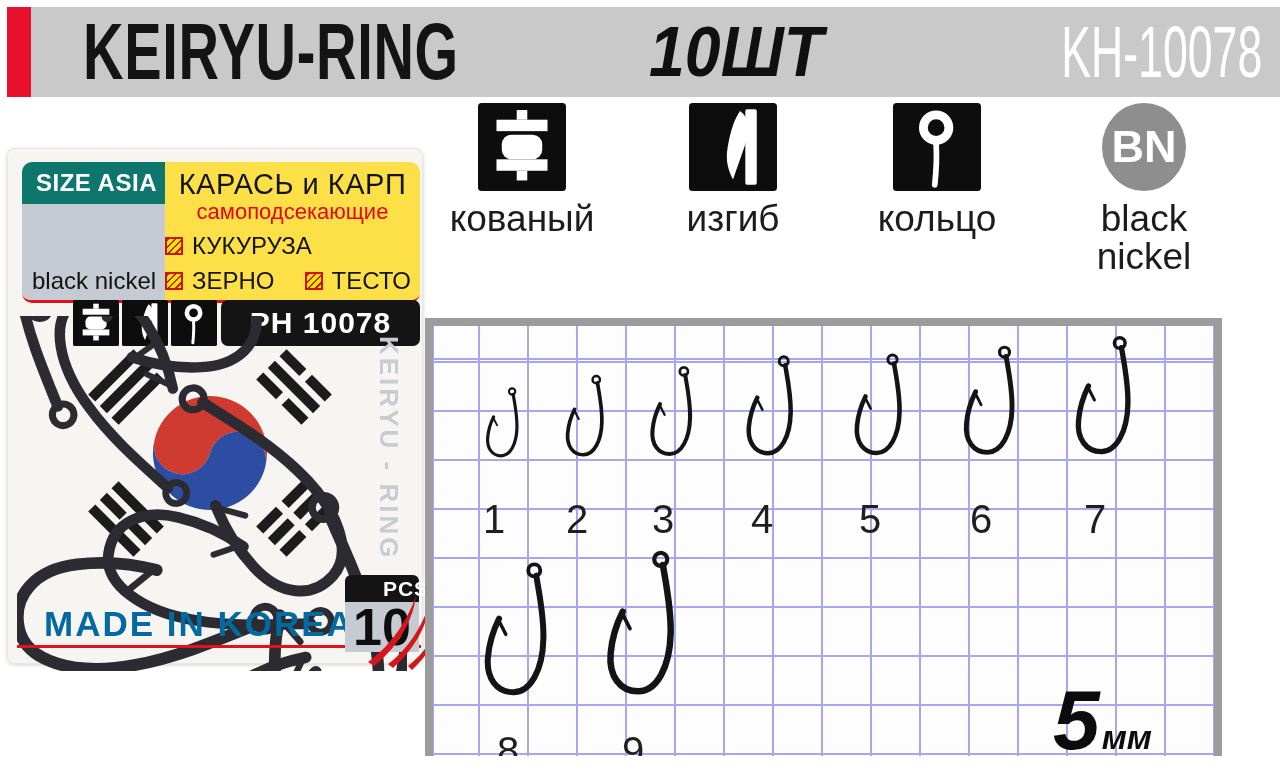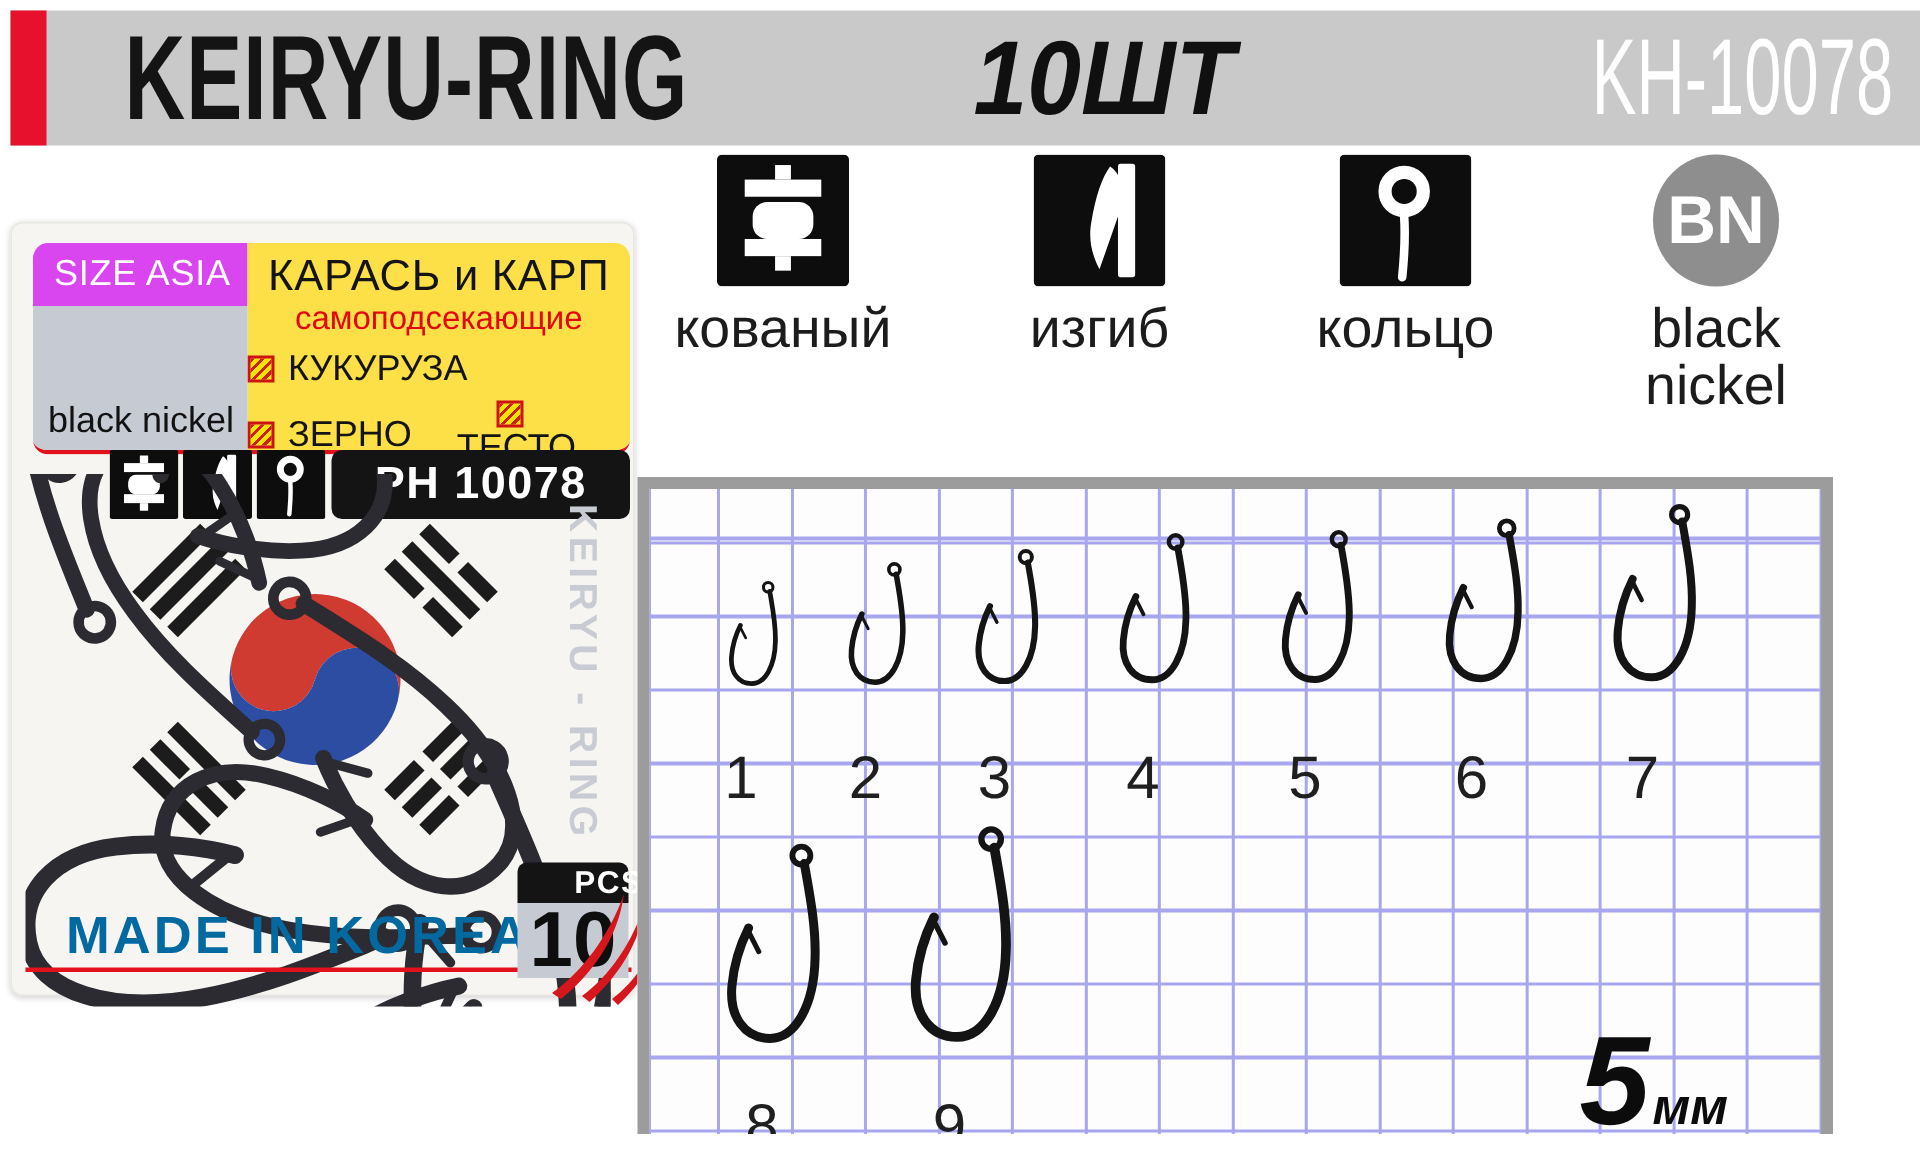--- a/index.html
+++ b/index.html
@@ -22,30 +22,30 @@
   .flabel{margin-top:9px;font-size:37px;color:#1c1c1c;line-height:38px;}
   .bn-circle{width:84px;height:88px;margin:0 auto;border-radius:50%;background:#8e8e8e;
              display:flex;align-items:center;justify-content:center;
              color:#fff;font-size:45px;font-weight:700;}
   
   .package{position:absolute;left:7px;top:148px;width:416px;height:516px;background:#f6f5f2;
            border-radius:8px;box-shadow:0 1px 4px rgba(0,0,0,.18), inset 0 0 0 1px #e9e7e2;}
   .pkg-label{position:absolute;left:15px;top:14px;width:398px;height:138px;border-radius:10px;
              overflow:hidden;border-bottom:3px solid #e3111b;display:flex;}
   .pkg-label-left{width:143px;display:flex;flex-direction:column;}
-  .pkg-size{height:42px;background:#d946ef;color:#fff;font-size:24px;font-weight:400;
+  .pkg-size{height:42px;background:#0f766e;color:#fff;font-size:24px;font-weight:700;
             display:flex;align-items:center;padding-left:14px;letter-spacing:.5px;}
   .pkg-silver{flex:1;background:#c6cbd3;position:relative;}
   .pkg-finish{position:absolute;left:10px;bottom:5px;font-size:24px;color:#121212;}
   .pkg-yellow{flex:1;background:#fde047;text-align:center;padding-top:6px;}
   .pkg-title{font-size:29px;color:#141414;letter-spacing:.5px;}
   .pkg-subtitle{font-size:22px;color:#e30613;margin-top:-2px;}
   .bait-row{display:flex;align-items:center;margin-top:7px;font-size:24px;color:#141414;text-align:left;}
   .bait-item{display:flex;align-items:center;}
-  .bait-item + .bait-item{margin-left:30px;flex-direction:column;}
+  .bait-item + .bait-item{margin-left:30px;}
   .bait-check{width:14px;height:14px;border:2px solid #cc1414;margin-right:9px;flex:0 0 auto;
               background:repeating-linear-gradient(135deg,rgba(204,20,20,.95) 0 2px,rgba(242,230,0,1) 2px 5px);}
   .pkg-iconbar{position:absolute;left:66px;top:152px;height:46px;display:flex;}
   .pkg-iconcell{width:46px;height:46px;margin-right:3px;}
   .pkg-iconcell svg{width:46px;height:46px;display:block;}
   .pkg-model{position:absolute;left:214px;top:152px;width:199px;height:46px;background:#141414;border-radius:7px;
              color:#fff;font-size:30px;font-weight:700;display:flex;align-items:center;justify-content:center;letter-spacing:1px;}
   .flag{position:absolute;left:10px;top:168px;width:390px;height:355px;}
   .vert-brand{position:absolute;left:366px;top:188px;height:320px;writing-mode:vertical-rl;text-orientation:sideways;
               font-size:26px;font-weight:700;letter-spacing:3px;color:#c8ccd2;}

